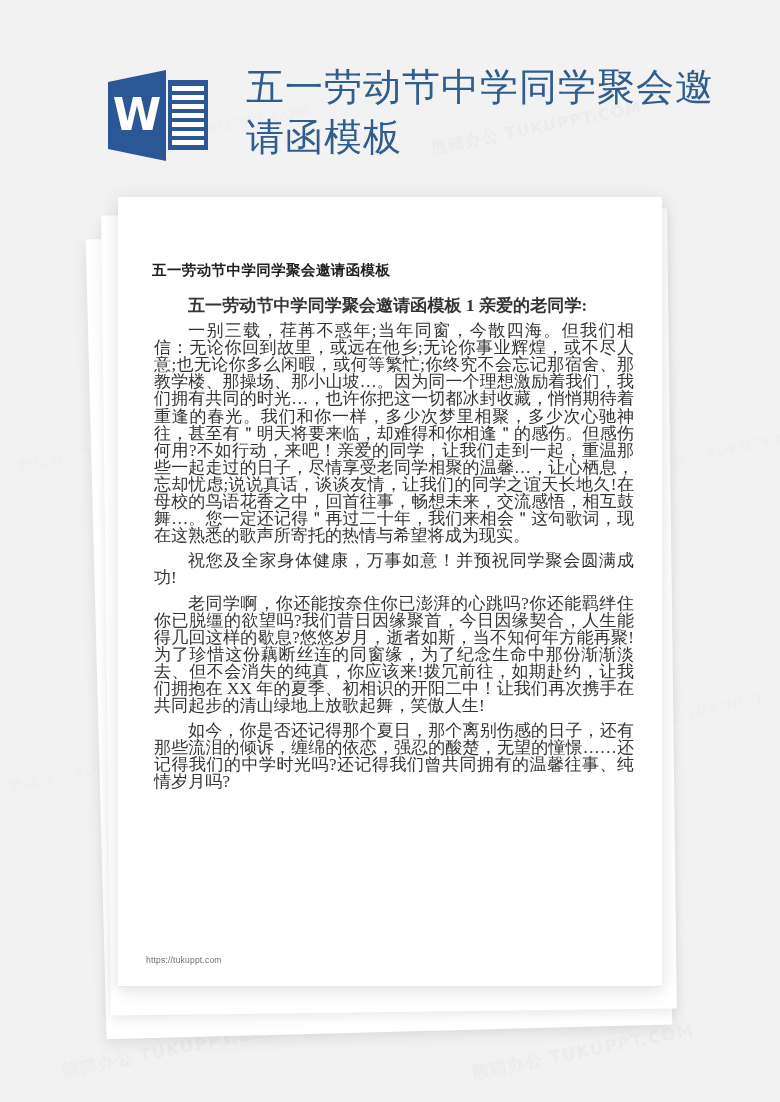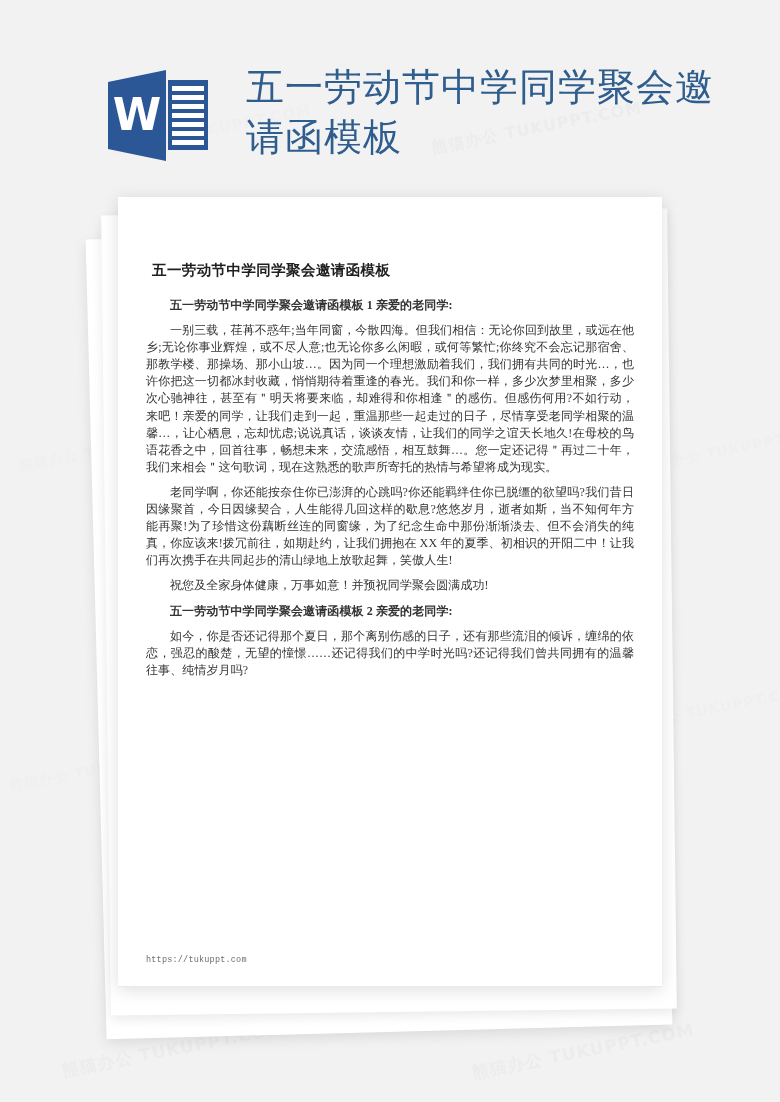--- a/index.html
+++ b/index.html
@@ -103,33 +103,33 @@
   }
   #doc-title {
     font-size: 14.5px;
     font-weight: 700;
     line-height: 22px;
     color: #1f1f1f;
     margin: 0 0 16px 6px;
     letter-spacing: 0.4px;
   }
   .para {
-    font-size: 12px;
+    font-size: 17px;
     line-height: 17.1px;
     text-align: justify;
-    margin: 0 0 8px 0;
+    margin: 0 0 8px 8px;
     text-indent: 2em;
     color: #333;
     letter-spacing: 0.1px;
   }
   .para.lead { font-weight: 600; }
   #doc-footer {
     position: absolute;
     left: 28px; bottom: 22px;
-    font-family: Liberation Mono, monospace;
+    font-family: Liberation Sans, sans-serif;
     font-size: 8.5px;
     color: #6e6e6e;
     letter-spacing: 0.2px;
   }
 
   
   #sheet-front::after {
     content: "";
     position: absolute;
     left: 0; right: 0; bottom: 0; height: 1px;
@@ -177,21 +177,20 @@
       </svg>
     </div>
     <div id="header-title">五一劳动节中学同学聚会邀请函模板</div>
   </div>
 
   <div id="doc-body">
     <h1 id="doc-title">五一劳动节中学同学聚会邀请函模板</h1>
     <div id="doc-paragraphs">
         <p class="para lead">五一劳动节中学同学聚会邀请函模板 1 亲爱的老同学:</p>
         <p class="para">一别三载，荏苒不惑年;当年同窗，今散四海。但我们相信：无论你回到故里，或远在他乡;无论你事业辉煌，或不尽人意;也无论你多么闲暇，或何等繁忙;你终究不会忘记那宿舍、那教学楼、那操场、那小山坡…。因为同一个理想激励着我们，我们拥有共同的时光…，也许你把这一切都冰封收藏，悄悄期待着重逢的春光。我们和你一样，多少次梦里相聚，多少次心驰神往，甚至有＂明天将要来临，却难得和你相逢＂的感伤。但感伤何用?不如行动，来吧！亲爱的同学，让我们走到一起，重温那些一起走过的日子，尽情享受老同学相聚的温馨…，让心栖息，忘却忧虑;说说真话，谈谈友情，让我们的同学之谊天长地久!在母校的鸟语花香之中，回首往事，畅想未来，交流感悟，相互鼓舞…。您一定还记得＂再过二十年，我们来相会＂这句歌词，现在这熟悉的歌声所寄托的热情与希望将成为现实。</p>
+        <p class="para">祝您及全家身体健康，万事如意！并预祝同学聚会圆满成功!</p>
         <p class="para">老同学啊，你还能按奈住你已澎湃的心跳吗?你还能羁绊住你已脱缰的欲望吗?我们昔日因缘聚首，今日因缘契合，人生能得几回这样的歇息?悠悠岁月，逝者如斯，当不知何年方能再聚!为了珍惜这份藕断丝连的同窗缘，为了纪念生命中那份渐渐淡去、但不会消失的纯真，你应该来!拨冗前往，如期赴约，让我们拥抱在 XX 年的夏季、初相识的开阳二中！让我们再次携手在共同起步的清山绿地上放歌起舞，笑傲人生!</p>
-        <p class="para">祝您及全家身体健康，万事如意！并预祝同学聚会圆满成功!</p>
-        <p class="para lead">五一劳动节中学同学聚会邀请函模板 2 亲爱的老同学:</p>
         <p class="para">如今，你是否还记得那个夏日，那个离别伤感的日子，还有那些流泪的倾诉，缠绵的依恋，强忍的酸楚，无望的憧憬……还记得我们的中学时光吗?还记得我们曾共同拥有的温馨往事、纯情岁月吗?</p>
       </div>
     <div id="doc-footer">https://tukuppt.com</div>
   </div>
 
 </div>
 
 </body></html>

